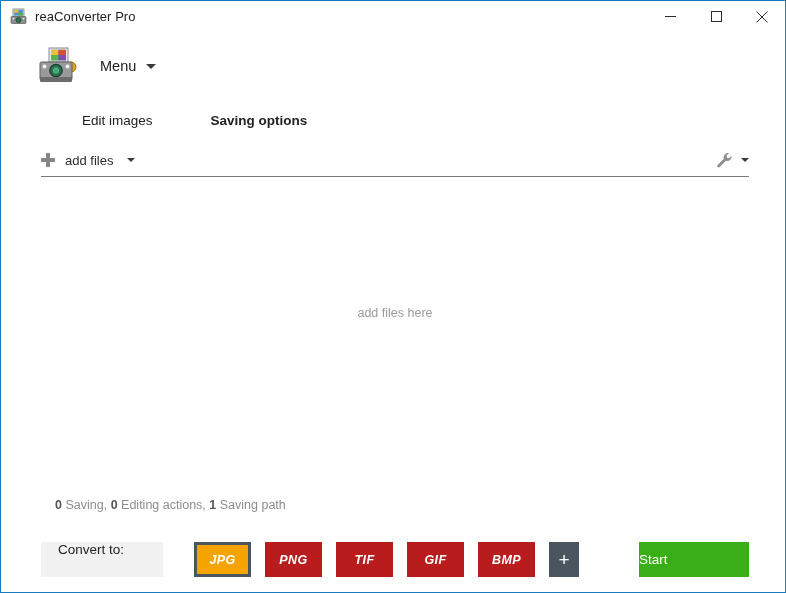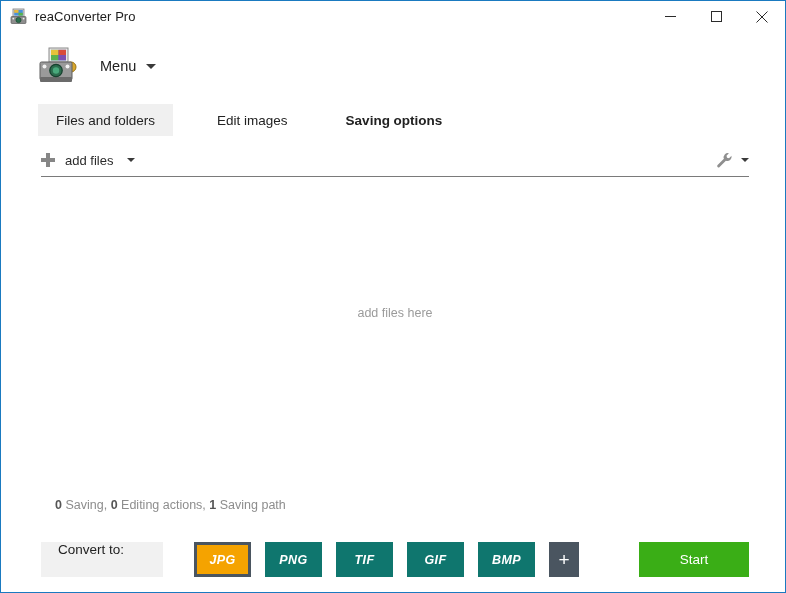--- a/index.html
+++ b/index.html
@@ -229,21 +229,21 @@
     align-items: stretch;
     gap: 14px;
     font-style: italic;
   }
   .fmt {
     width: 57px;
     height: 35px;
     display: flex;
     align-items: center;
     justify-content: center;
-    background: #0f766e;
+    background: #b91c1c;
     color: #ffffff;
     font-size: 12.5px;
     font-weight: bold;
     letter-spacing: 0.4px;
     box-sizing: border-box;
     cursor: default;
   }
   .fmt.selected {
     background: #f5a300;
     border: 3px solid #4a5560;
@@ -259,21 +259,20 @@
     position: absolute;
     right: 36px;
     top: 8px;
     width: 110px;
     height: 35px;
     background: #3aae16;
     color: #ffffff;
     font-size: 13.5px;
     display: flex;
     align-items: center;
-    justify-content: center;
     cursor: default;
   }
 </style>
 </head>
 <body>
 
 <div class="window">
 
   <div class="titlebar">
     <span class="title-icon">
@@ -326,23 +325,20 @@
         <circle cx="18" cy="23.5" r="3.2" fill="#49a97c"></circle>
         <circle cx="6.5" cy="19.5" r="2" fill="#f2f2f2"></circle>
         <circle cx="29.5" cy="19.5" r="2" fill="#f2f2f2"></circle>
       </svg>
     </span>
     <span class="menu-label">Menu</span>
     <span class="menu-caret"></span>
   </div>
 
   <div class="tabs">
-    <div class="tab active t1">
-      <span>Files and folders</span>
-    </div>
     <div class="tab t2">
       <span>Edit images</span>
     </div>
     <div class="tab t3">
       <span>Saving options</span>
     </div>
   </div>
 
   <div class="addbar">
     <div class="addfiles">

